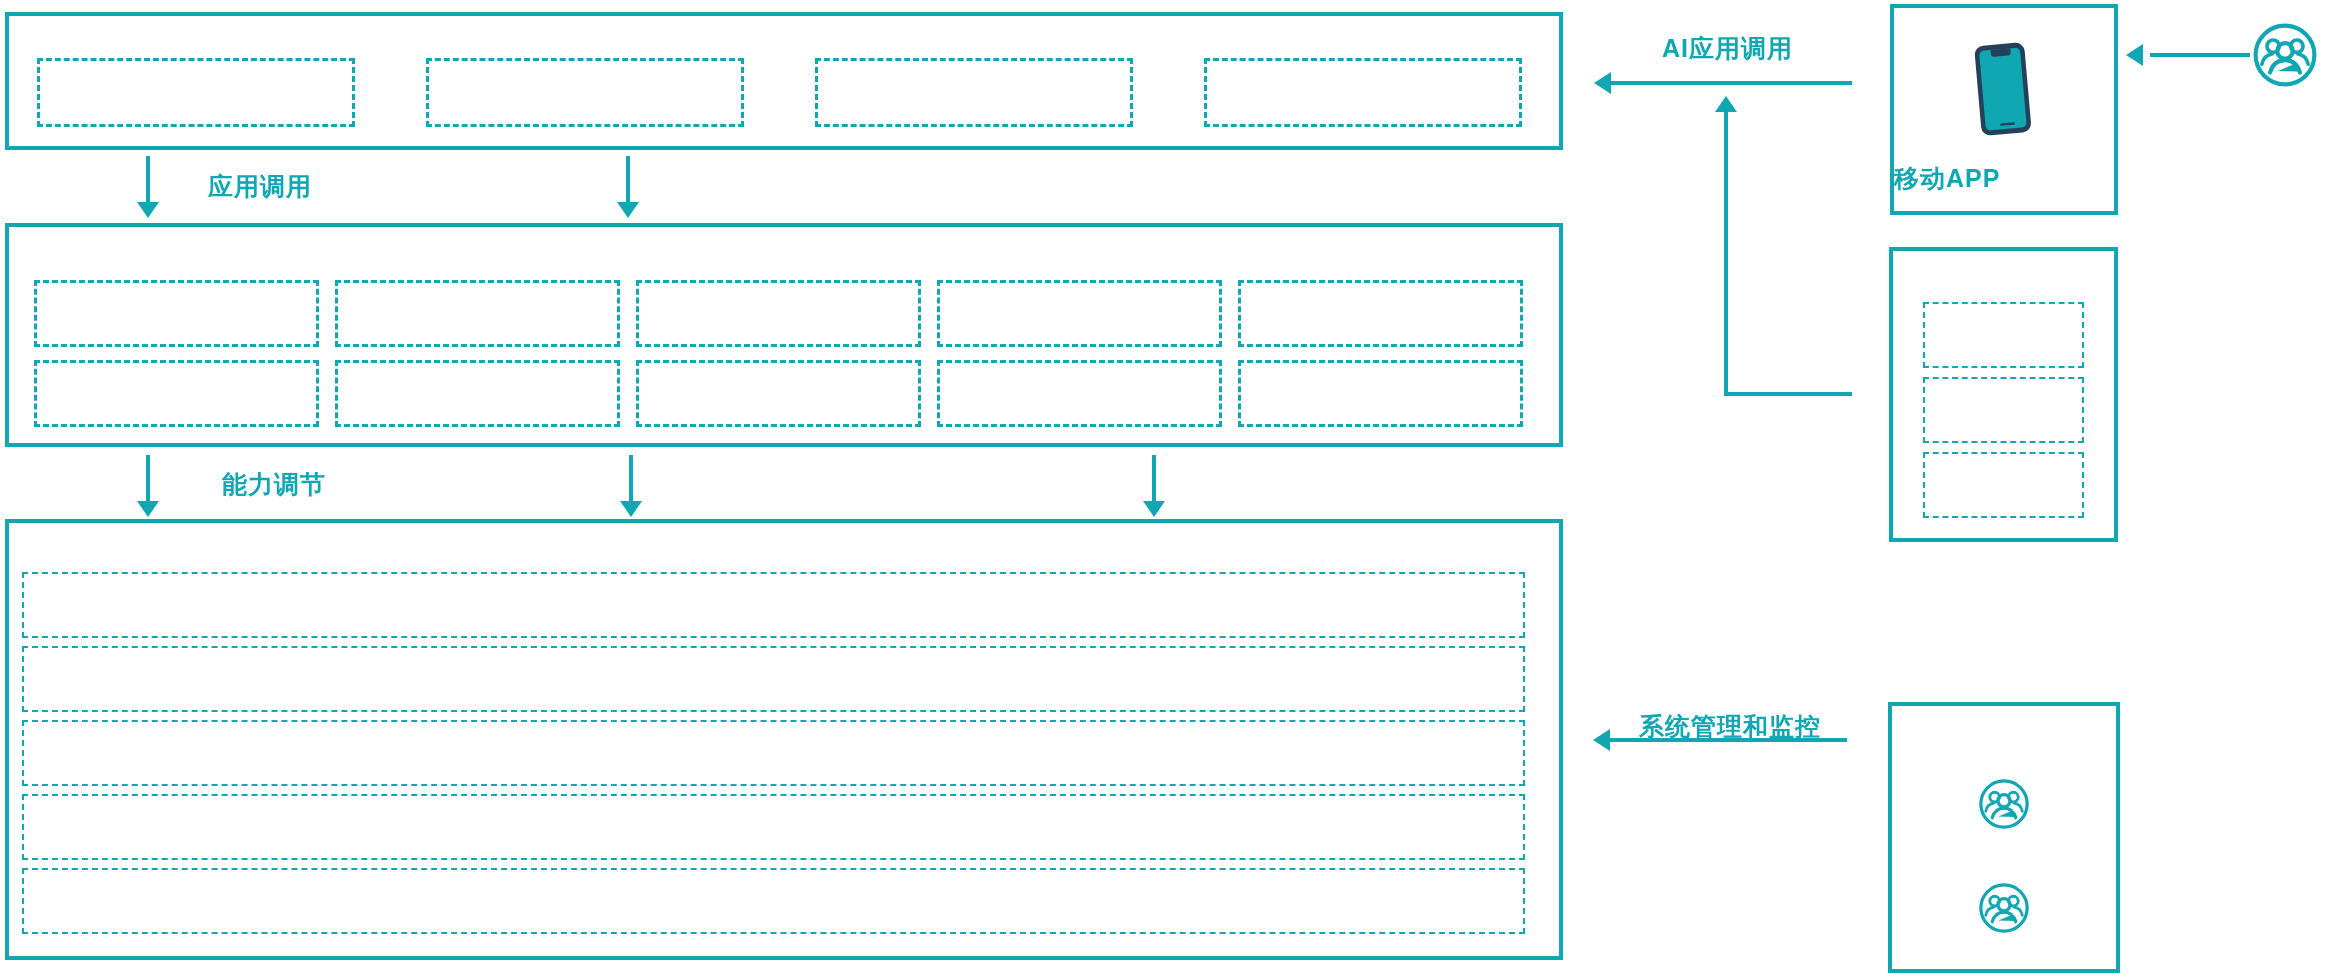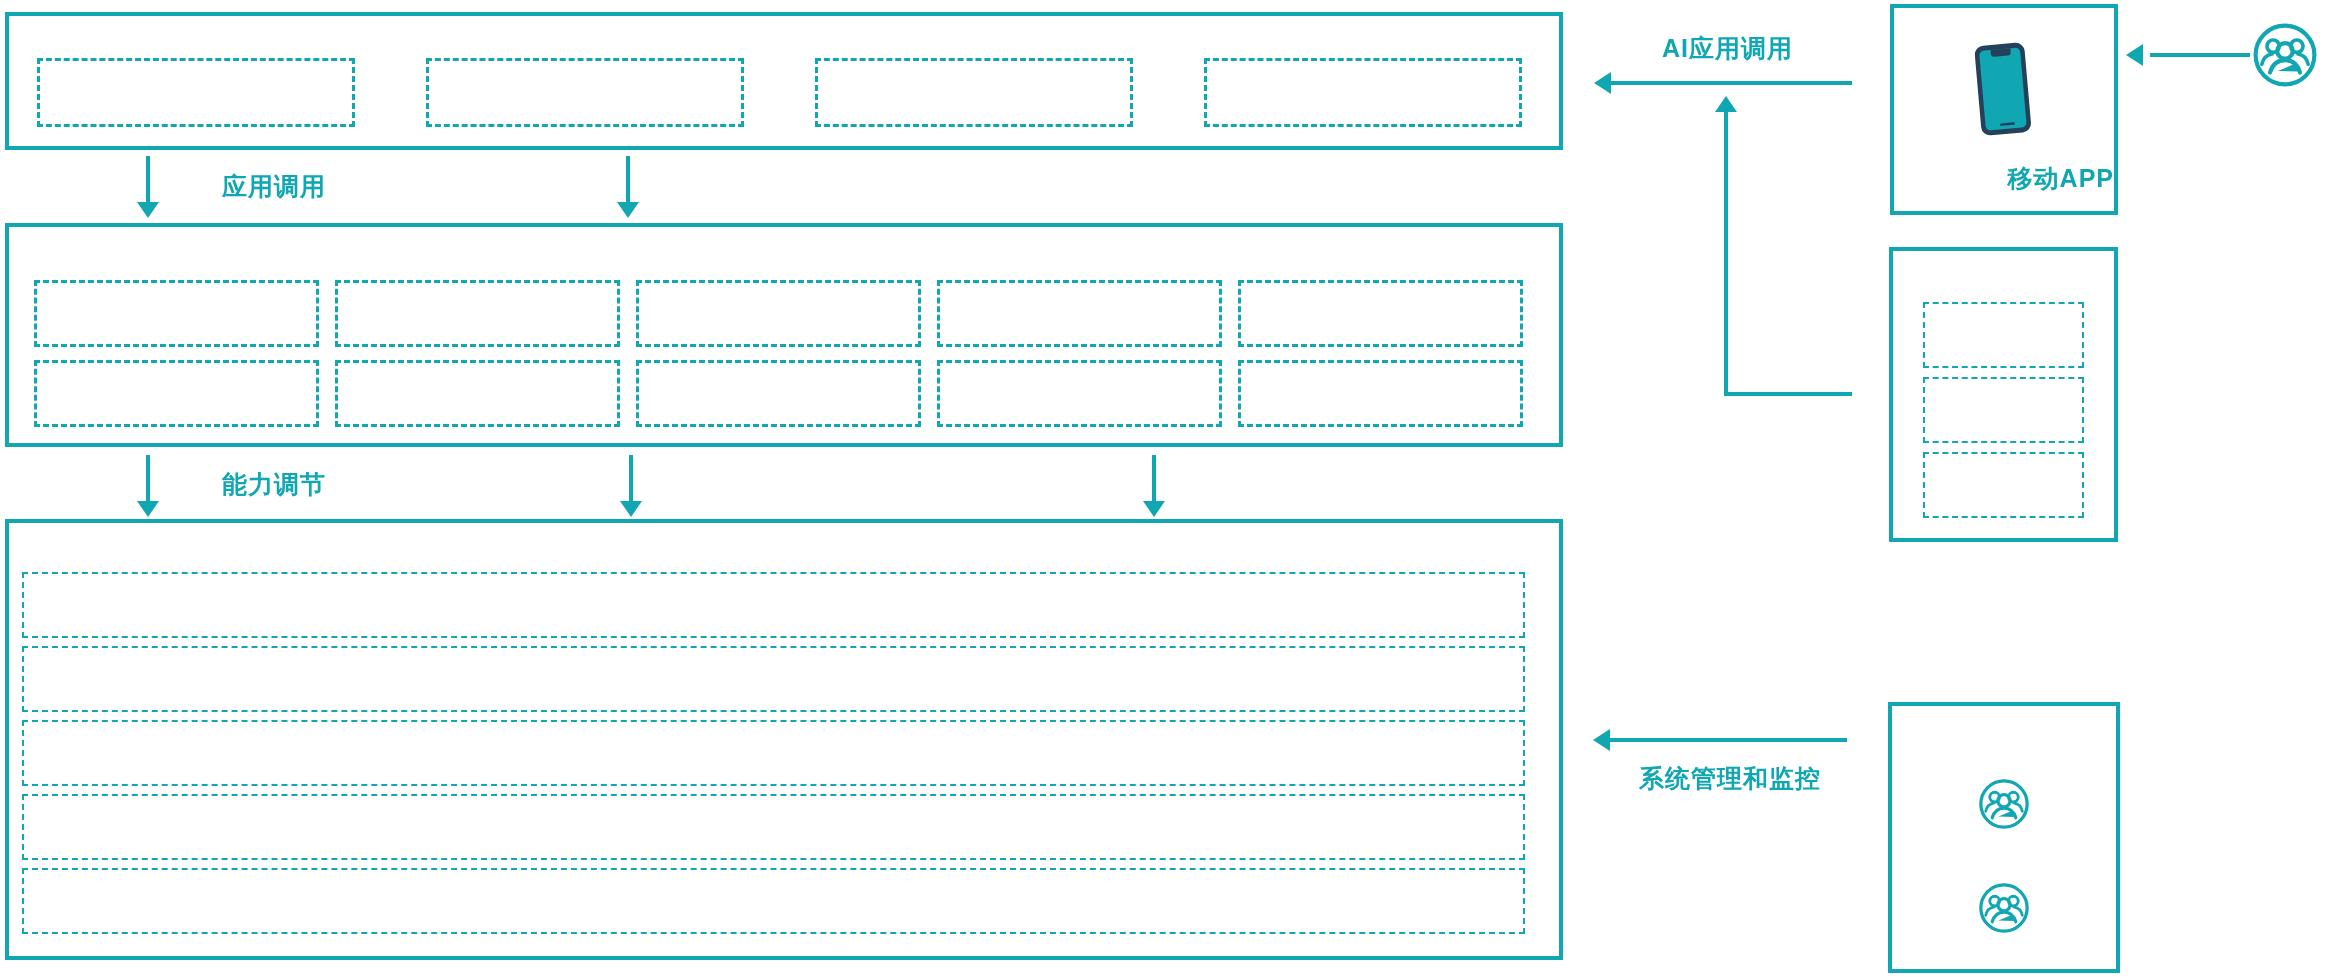--- a/index.html
+++ b/index.html
@@ -61,21 +61,21 @@
   .head-up{position:absolute;width:0;height:0;
     border-left:11px solid transparent;border-right:11px solid transparent;
     border-bottom:16px solid var(--teal);}
   .head-left{position:absolute;width:0;height:0;
     border-top:11px solid transparent;border-bottom:11px solid transparent;
     border-right:17px solid var(--teal);}
 
   
   #mobile-app-box{left:1890px;top:4px;width:228px;height:211px;}
   #mobile-app-box .phone-wrap{position:absolute;left:0;right:0;top:34px;display:flex;justify-content:center;}
-  #mobile-app-box .app-label{position:absolute;left:0;right:0;bottom:16px;text-align:right;
+  #mobile-app-box .app-label{position:absolute;left:0;right:0;bottom:16px;text-align:left;
     font-size:25px;font-weight:600;letter-spacing:1px;}
 
   #gateway-box{left:1889px;top:247px;width:229px;height:295px;}
   #gateway-box .ph-col{position:absolute;left:30px;top:51px;display:flex;flex-direction:column;gap:9px;}
   #gateway-box .ph-thin{width:161px;height:66px;}
 
   #admin-box{left:1888px;top:702px;width:232px;height:271px;}
   #admin-box .icon-col{position:absolute;left:0;right:0;top:72px;display:flex;flex-direction:column;align-items:center;gap:48px;}
 
   .users-icon{width:52px;height:52px;color:var(--teal);}
@@ -93,21 +93,21 @@
     <div class="ph"></div>
         <div class="ph"></div>
         <div class="ph"></div>
       </div>
   </div>
 
   <div class="vline" style="left:146px;top:156px;height:46px;"></div>
   <div class="head-down" style="left:137px;top:202px;"></div>
   <div class="vline" style="left:626px;top:156px;height:46px;"></div>
   <div class="head-down" style="left:617px;top:202px;"></div>
-  <div class="flow-label" style="left:222px;top:170px;">应用调用</div>
+  <div class="flow-label" style="left:208px;top:170px;">应用调用</div>
 
   <div class="layer-box" id="cap-layer">
     <div class="ph-grid">
       <div class="ph"></div>
     <div class="ph"></div>
         <div class="ph"></div>
         <div class="ph"></div>
         <div class="ph"></div>
         <div class="ph"></div>
         <div class="ph"></div>
@@ -173,21 +173,21 @@
   <div class="layer-box" id="gateway-box">
     <div class="ph-col">
       <div class="ph-thin"></div>
     <div class="ph-thin"></div>
         <div class="ph-thin"></div>
       </div>
   </div>
 
   <div class="hline" style="left:1610px;top:738px;width:237px;"></div>
   <div class="head-left" style="left:1593px;top:729px;"></div>
-  <div class="flow-label" style="left:1600px;top:762px;width:260px;text-align:center;">系统管理和监控</div>
+  <div class="flow-label" style="left:1600px;top:710px;width:260px;text-align:center;">系统管理和监控</div>
 
   <div class="layer-box" id="admin-box">
     <div class="icon-col">
       <span class="admin-user">
   <svg class="users-icon" viewBox="0 0 64 64" fill="none" stroke="currentColor">
     <circle cx="32" cy="32" r="28.5" stroke-width="4"></circle>
     <circle cx="20.5" cy="23.5" r="6" stroke-width="3.5"></circle>
     <circle cx="43.5" cy="23.5" r="6" stroke-width="3.5"></circle>
     <path d="M9.5 41 q2 -9 10 -10" stroke-width="3.5" stroke-linecap="round"></path>
     <path d="M54.5 41 q-2 -9 -10 -10" stroke-width="3.5" stroke-linecap="round"></path>

